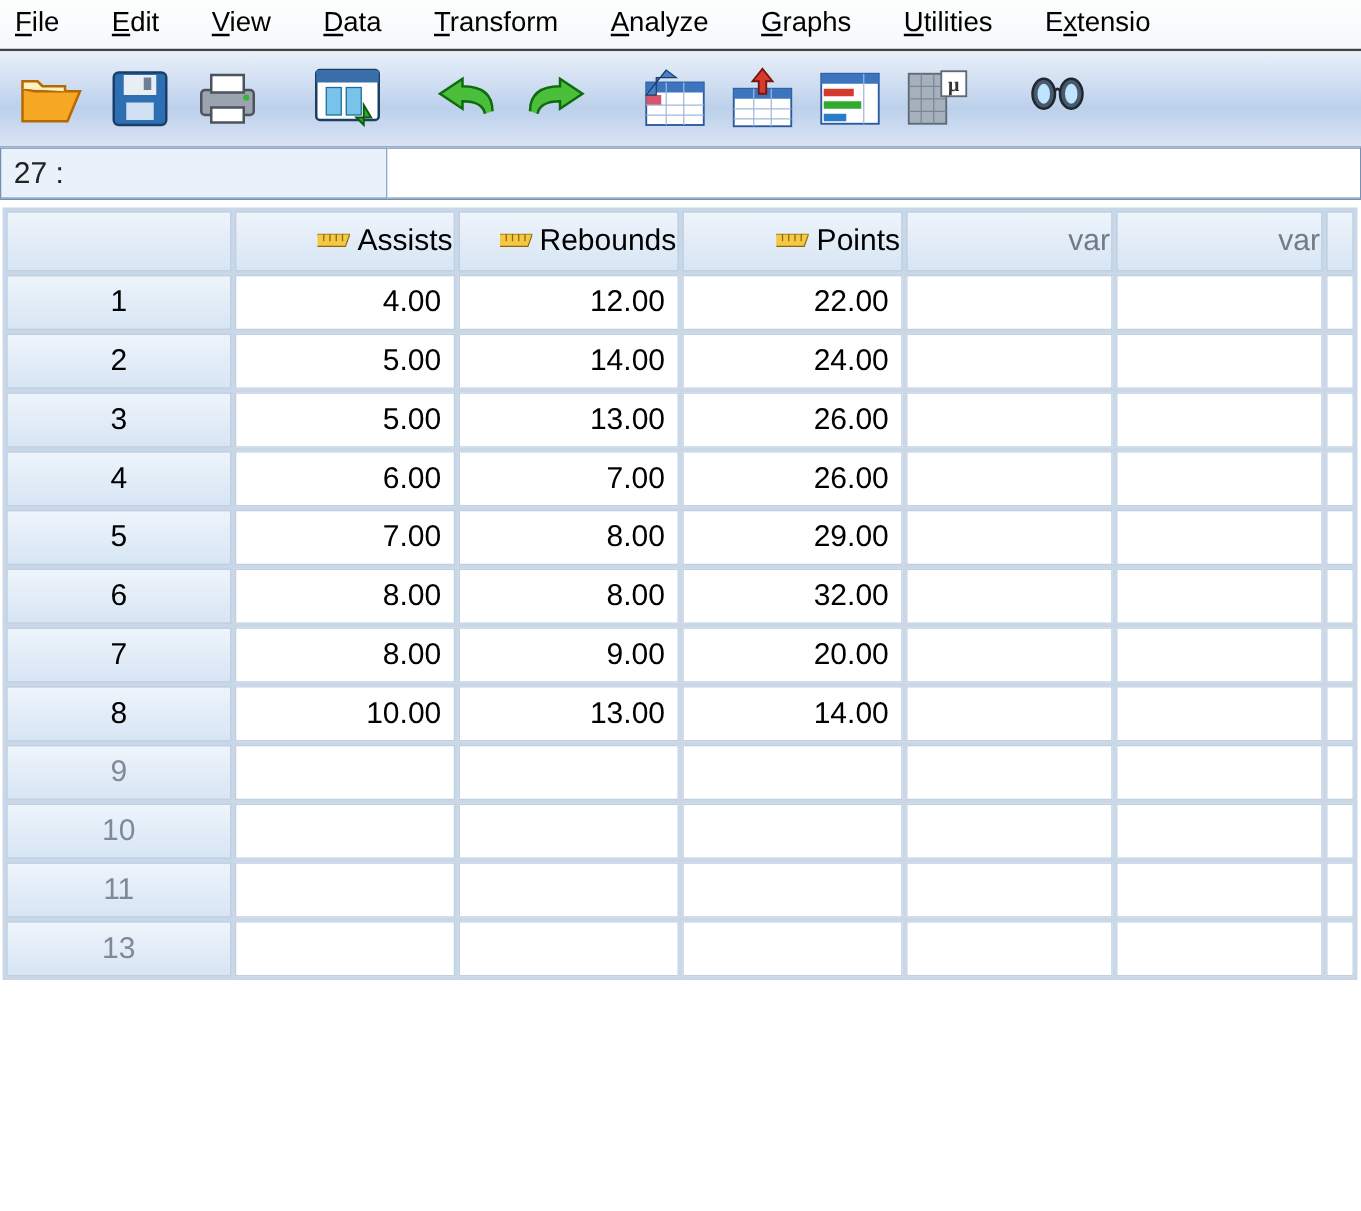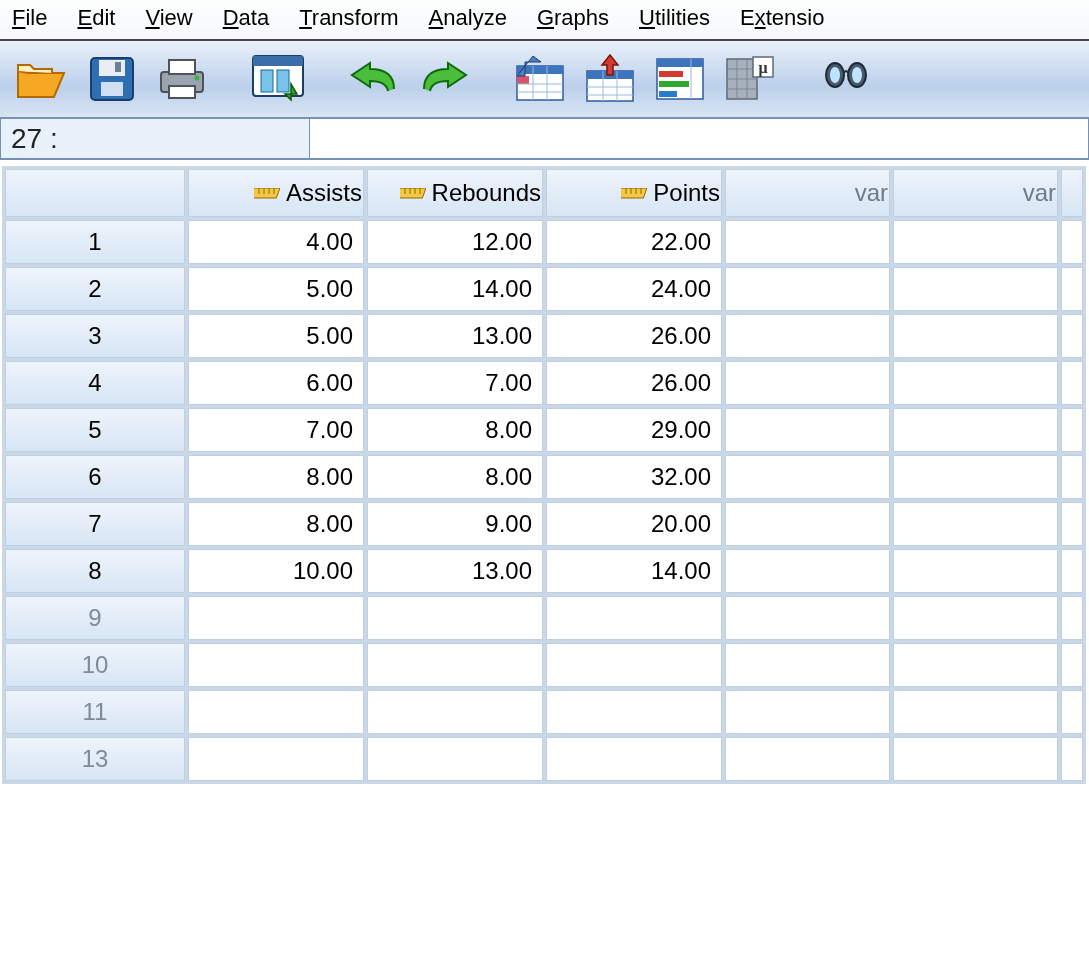--- a/index.html
+++ b/index.html
@@ -10,21 +10,21 @@
     color: #000;
     background: #fff;
     overflow: hidden;
     width: 1089px;
     height: 969px;
   }
   
   .menubar {
     display: flex;
     align-items: center;
-    gap: 30px;
+    gap: 42px;
     padding: 5px 12px 8px 12px;
     background: linear-gradient(#fdfefe, #f5f8fb);
     border-bottom: 2px solid #444;
   }
   .menubar .menuitem {
     cursor: default;
   }
   .menubar .menuitem .mn {
     text-decoration: underline;
     text-underline-offset: 2px;
@@ -54,21 +54,21 @@
     align-items: stretch;
     border-bottom: 1px solid #7591b6;
     background: #ecf3fa;
     height: 42px;
   }
   .cell-address {
     width: 310px;
     border: 1px solid #7591b6;
     background: #e9f1fb;
     padding: 4px 10px;
-    font-size: 28px;
+    font-size: 24px;
     color: #222;
     display: flex;
     align-items: center;
   }
   .cell-value {
     flex: 1;
     border: 1px solid #7591b6;
     border-left: none;
     background: #fff;
     padding: 4px 10px;

